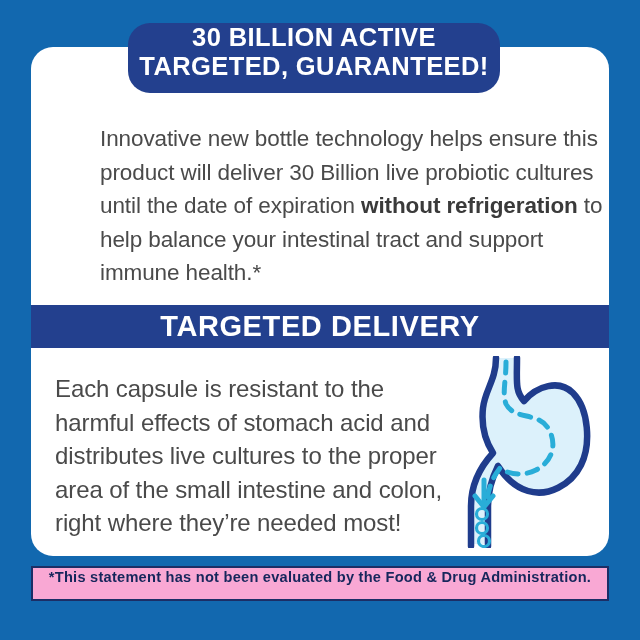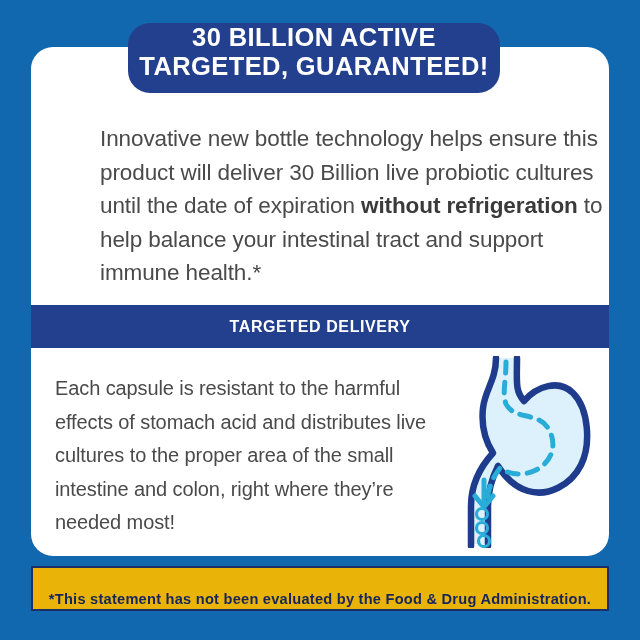--- a/index.html
+++ b/index.html
@@ -82,59 +82,59 @@
     height: 43px;
     background: #23408E;
     display: flex;
     align-items: center;
     justify-content: center;
     z-index: 4;
   }
   #banner .banner-text {
     color: #FFFFFF;
     font-weight: bold;
-    font-size: 16px;
+    font-size: 29px;
     letter-spacing: 0.6px;
   }
 
   
   #para2 {
     position: absolute;
     left: 55px;
     top: 372px;
     width: 400px;
     color: #4A4A4A;
-    font-size: 20px;
+    font-size: 24px;
     line-height: 33.5px;
     letter-spacing: -0.1px;
   }
 
   
   #stomach {
     position: absolute;
     left: 462px;
     top: 356px;
     width: 132px;
     height: 192px;
   }
 
   
   #disclaimer {
     position: absolute;
     left: 31px;
     top: 566px;
     width: 578px;
-    height: 45px;
-    background: #eab308;
+    height: 35px;
+    background: #f9a8d4;
     border: 2px solid #1B2E66;
     box-sizing: border-box;
     display: flex;
     flex-direction: column;
     align-items: center;
-    justify-content: flex-end;
+    justify-content: flex-start;
   }
   #disclaimer .d-line {
     color: #16265B;
     font-weight: bold;
     font-size: 14.6px;
     line-height: 19px;
     white-space: nowrap;
   }
   #disclaimer .d-line.l1 {
     letter-spacing: 0.25px;

